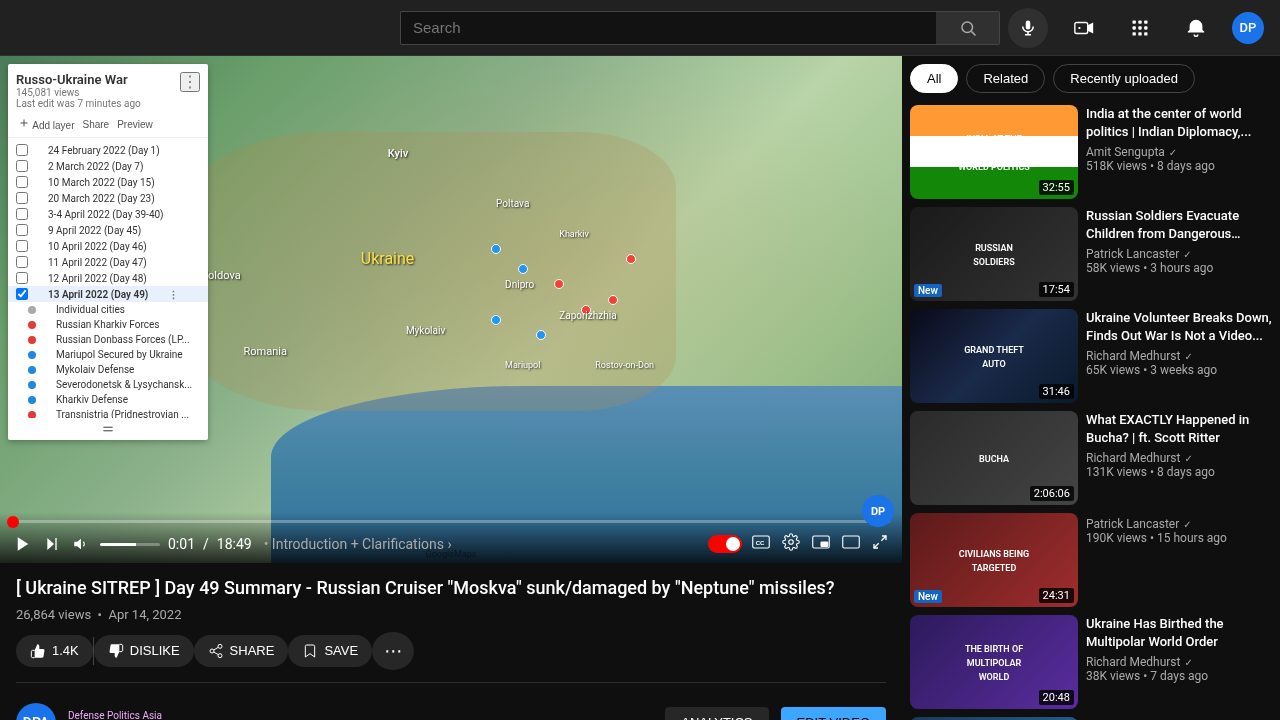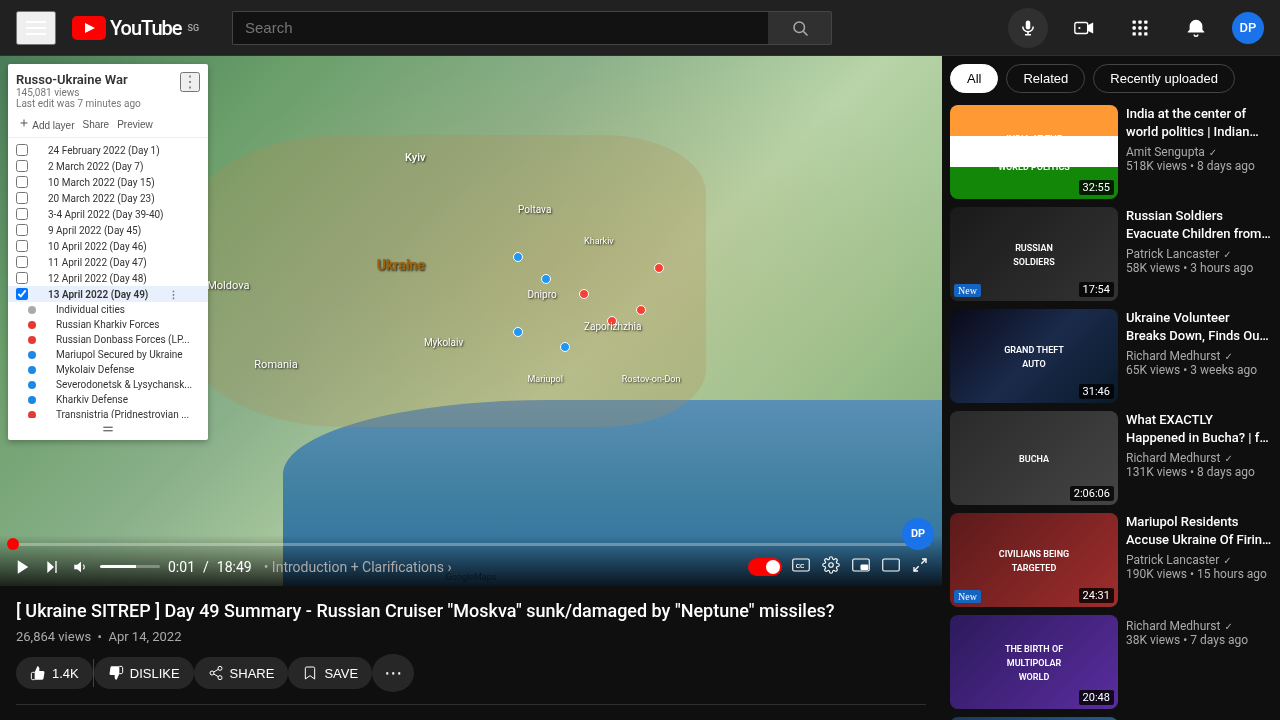--- a/index.html
+++ b/index.html
@@ -12,21 +12,21 @@
       border-bottom: 1px solid #303030;
     }
     .header-left { display: flex; align-items: center; gap: 16px; min-width: 200px; }
     .menu-icon { cursor: pointer; display: flex; flex-direction: column; gap: 4px; padding: 8px; }
     .menu-icon span { display: block; width: 20px; height: 2px; background: #fff; }
     .logo { display: flex; align-items: center; gap: 4px; }
     .logo-icon { width: 34px; height: 24px; }
     .logo-text { color: #fff; font-size: 20px; font-weight: 500; letter-spacing: -1px; }
     .logo-badge { font-size: 9px; color: #aaa; font-weight: 500; margin-left: 2px; }
 
-    .header-center { flex: 1; display: flex; align-items: center; justify-content: space-between; gap: 8px; }
+    .header-center { flex: 1; display: flex; align-items: center; justify-content: flex-end; gap: 8px; }
     .search-bar { display: flex; align-items: center; width: 100%; max-width: 600px; }
     .search-input {
       flex: 1; height: 34px; background: #121212; border: 1px solid #444; border-right: none;
       color: #fff; padding: 0 12px; font-size: 15px; outline: none; border-radius: 2px 0 0 2px;
     }
     .search-btn {
       height: 34px; width: 64px; background: #303030; border: 1px solid #444; border-left: none;
       color: #aaa; cursor: pointer; display: flex; align-items: center; justify-content: center;
       border-radius: 0 2px 2px 0;
     }
@@ -145,42 +145,42 @@
     
     .channel-row { display: flex; align-items: center; gap: 12px; padding: 12px 16px 0; }
     .channel-avatar { width: 40px; height: 40px; border-radius: 50%; background: #1a73e8; display: flex; align-items: center; justify-content: center; font-size: 14px; font-weight: 600; flex-shrink: 0; }
     .channel-info { flex: 1; }
     .channel-name { font-size: 10px; font-weight: 400; color: #f0abfc; }
     .channel-subs { font-size: 12px; color: #aaa; }
     .analytics-btn { background: #272727; border: none; color: #fff; padding: 8px 16px; border-radius: 4px; cursor: pointer; font-size: 13px; font-weight: 500; margin-left: auto; }
     .edit-btn { background: #3ea6ff; border: none; color: #000; padding: 8px 16px; border-radius: 4px; cursor: pointer; font-size: 13px; font-weight: 500; }
 
     
-    .sidebar { width: 338px; flex-shrink: 0; overflow-y: auto; background: #0f0f0f; padding: 8px 8px; }
+    .sidebar { width: 378px; flex-shrink: 0; overflow-y: auto; background: #0f0f0f; padding: 8px 8px; }
     .sidebar::-webkit-scrollbar { width: 4px; }
     .sidebar::-webkit-scrollbar-thumb { background: #444; }
 
     
     .filter-tabs { display: flex; align-items: center; gap: 8px; margin-bottom: 12px; }
     .filter-tab {
       padding: 6px 16px; border-radius: 20px; font-size: 13px; cursor: pointer;
       border: 1px solid #444; background: transparent; color: #fff;
     }
     .filter-tab.active { background: #fff; color: #000; border-color: #fff; }
 
     
     .rec-item { display: flex; gap: 8px; margin-bottom: 8px; cursor: pointer; }
     .rec-thumb { width: 168px; min-width: 168px; height: 94px; background: #333; border-radius: 8px; position: relative; overflow: hidden; flex-shrink: 0; }
     .rec-duration {
       position: absolute; bottom: 4px; right: 4px; background: rgba(0,0,0,0.8);
       color: #fff; font-size: 11px; padding: 1px 4px; border-radius: 2px;
     }
     .rec-new-badge {
       position: absolute; bottom: 4px; left: 4px; background: #1565c0;
-      color: #fff; font-size: 10px; padding: 1px 4px; border-radius: 2px; font-weight: 500; font-family: Liberation Serif, serif;
+      color: #fff; font-size: 10px; padding: 1px 4px; border-radius: 2px; font-weight: 500;
     }
     .rec-info { flex: 1; min-width: 0; }
     .rec-title { font-size: 13px; color: #fff; font-weight: 500; line-height: 1.4; display: -webkit-box; -webkit-line-clamp: 2; -webkit-box-orient: vertical; overflow: hidden; }
     .rec-channel { font-size: 12px; color: #aaa; margin-top: 4px; display: flex; align-items: center; gap: 4px; }
     .verified-icon { color: #aaa; font-size: 10px; }
     .rec-meta { font-size: 12px; color: #aaa; }
     .thumb-blue { background: linear-gradient(135deg, #1a3a5c, #2d6a9f); }
     .thumb-dark { background: linear-gradient(135deg, #1a1a1a, #333); }
     .thumb-red { background: linear-gradient(135deg, #5c1a1a, #9f2d2d); }
     .thumb-purple { background: linear-gradient(135deg, #2d1a5c, #5a2d9f); }
@@ -195,35 +195,20 @@
 
     
     .thumb-logo { position: absolute; inset: 0; display: flex; align-items: center; justify-content: center; }
 
     .gta-thumb { background: linear-gradient(135deg, #0a0a1a 0%, #1a2a4a 50%, #0a1a2a 100%); }
   </style>
 </head>
 <body>
 
 <div class="header">
-  <div class="header-left">
-    <button class="menu-icon">
-      <span></span>
-        <span></span>
-        <span></span>
-    </button>
-    <div class="logo">
-      <svg class="logo-icon" viewBox="0 0 34 24">
-        <rect width="34" height="24" rx="5" fill="#FF0000"></rect>
-        <polygon points="13,7 13,17 23,12" fill="#fff"></polygon>
-      </svg>
-      <span class="logo-text">YouTube</span>
-      <span class="logo-badge">SG</span>
-    </div>
-  </div>
 
   <div class="header-center">
     <div class="search-bar">
       <input class="search-input" type="text" value="" placeholder="Search" style="">
       <button class="search-btn">
         <svg width="18" height="18" viewBox="0 0 24 24" fill="none" stroke="#aaa" stroke-width="2">
           <circle cx="11" cy="11" r="7"></circle>
             <line x1="16.5" y1="16.5" x2="22" y2="22"></line>
         </svg>
       </button>
@@ -285,21 +270,21 @@
         <div class="marker marker-blue" style="top:38%;left:55%"></div>
         <div class="marker marker-blue" style="top:42%;left:58%"></div>
         <div class="marker marker-red" style="top:45%;left:62%"></div>
         <div class="marker marker-red" style="top:50%;left:65%"></div>
         <div class="marker marker-blue" style="top:55%;left:60%"></div>
         <div class="marker marker-red" style="top:48%;left:68%"></div>
         <div class="marker marker-blue" style="top:52%;left:55%"></div>
         <div class="marker marker-red" style="top:40%;left:70%"></div>
 
         <div style="position:absolute;top:18%;left:43%;font-size:11px;color:#fff;text-shadow:1px 1px 2px rgba(0,0,0,0.8);font-weight:500;">Kyiv</div>
-        <div style="position:absolute;top:38%;left:40%;font-size:14px;color:#a16207;text-shadow:1px 1px 2px rgba(0,0,0,0.8);font-weight:700;">Ukraine</div>
+        <div style="position:absolute;top:38%;left:40%;font-size:16px;color:#fde047;text-shadow:1px 1px 2px rgba(0,0,0,0.8);font-weight:400;">Ukraine</div>
         <div style="position:absolute;top:42%;left:22%;font-size:11px;color:#fff;text-shadow:1px 1px 2px rgba(0,0,0,0.8);">Moldova</div>
         <div style="position:absolute;top:57%;left:27%;font-size:11px;color:#fff;text-shadow:1px 1px 2px rgba(0,0,0,0.8);">Romania</div>
         <div style="position:absolute;top:28%;left:55%;font-size:10px;color:#fff;text-shadow:1px 1px 2px rgba(0,0,0,0.8);">Poltava</div>
         <div style="position:absolute;top:44%;left:56%;font-size:10px;color:#fff;text-shadow:1px 1px 2px rgba(0,0,0,0.8);">Dnipro</div>
         <div style="position:absolute;top:53%;left:45%;font-size:10px;color:#fff;text-shadow:1px 1px 2px rgba(0,0,0,0.8);">Mykolaiv</div>
         <div style="position:absolute;top:50%;left:62%;font-size:10px;color:#fff;text-shadow:1px 1px 2px rgba(0,0,0,0.8);">Zaporizhzhia</div>
         <div style="position:absolute;top:60%;left:56%;font-size:9px;color:#fff;text-shadow:1px 1px 2px rgba(0,0,0,0.8);">Mariupol</div>
         <div style="position:absolute;top:34%;left:62%;font-size:9px;color:#fff;text-shadow:1px 1px 2px rgba(0,0,0,0.8);">Kharkiv</div>
         <div style="position:absolute;top:60%;left:66%;font-size:9px;color:#fff;text-shadow:1px 1px 2px rgba(0,0,0,0.8);">Rostov-on-Don</div>
 
@@ -632,39 +617,39 @@
     <div class="rec-thumb thumb-red">
       <div class="thumb-logo">
         <div class="thumb-text">
           <span class="thumb-label">CIVILIANS BEING TARGETED</span>
         </div>
       </div>
       <span class="rec-duration">24:31</span>
       <span class="rec-new-badge">New</span>
     </div>
     <div class="rec-info">
-      <div class="rec-title">Mariupol Residents Accuse Ukraine Of Firing On Civilians</div>
       <div class="rec-channel">
         <span>Patrick Lancaster</span>
         <span class="verified-icon">✓</span>
       </div>
       <div class="rec-meta">190K views • 15 hours ago</div>
     </div>
   </div>
         <div class="rec-item">
     <div class="rec-thumb thumb-purple">
       <div class="thumb-logo">
         <div class="thumb-text">
           <span class="thumb-label">THE BIRTH OF MULTIPOLAR WORLD</span>
         </div>
       </div>
       <span class="rec-duration">20:48</span>
 
     </div>
     <div class="rec-info">
+      <div class="rec-title">Ukraine Has Birthed the Multipolar World Order</div>
       <div class="rec-channel">
         <span>Richard Medhurst</span>
         <span class="verified-icon">✓</span>
       </div>
       <div class="rec-meta">38K views • 7 days ago</div>
     </div>
   </div>
         <div class="rec-item">
     <div class="rec-thumb thumb-blue">
       <div class="thumb-logo">

